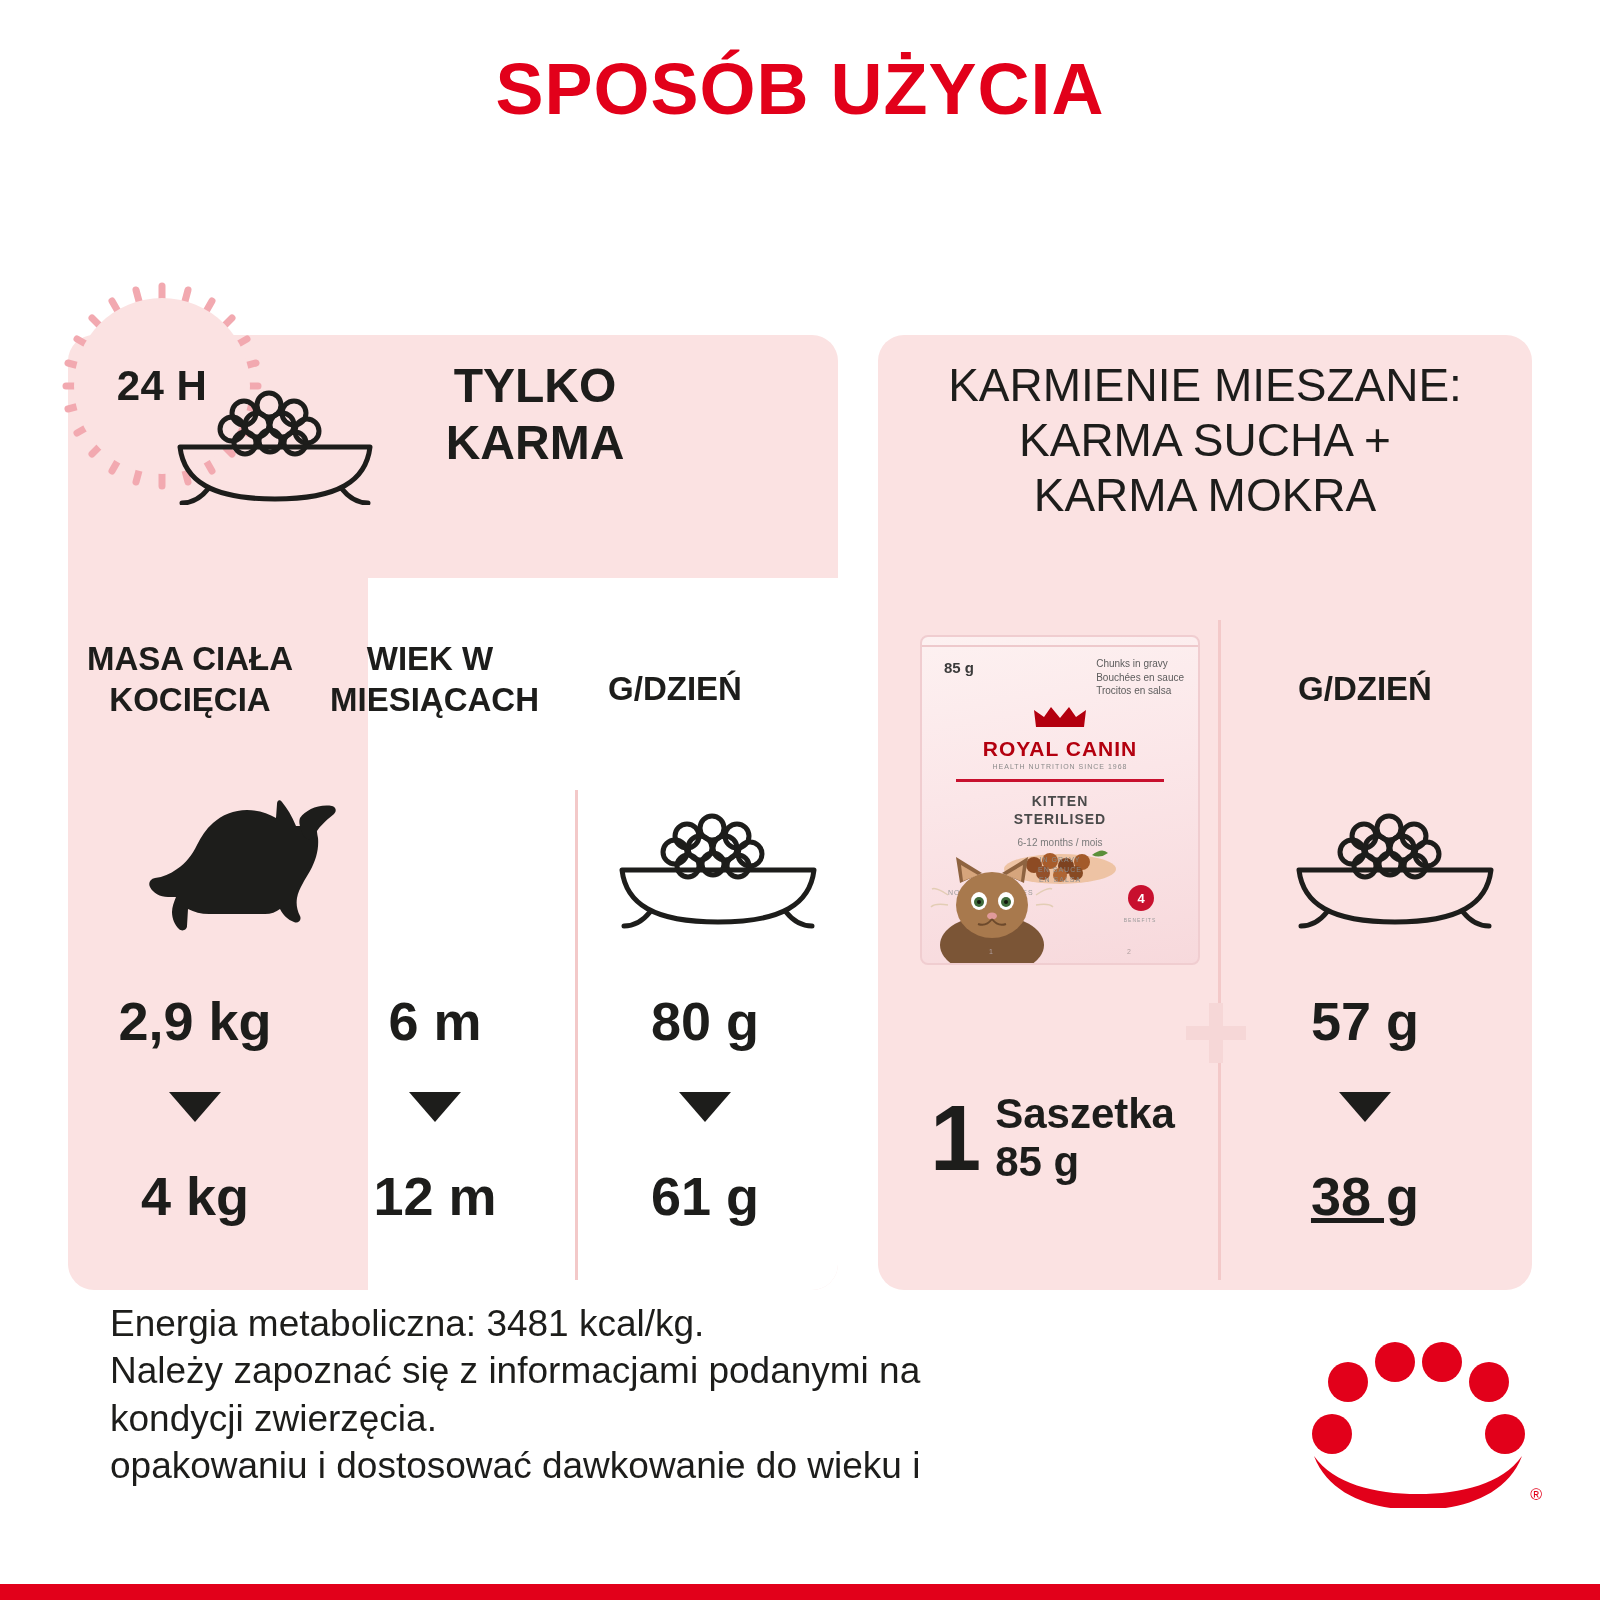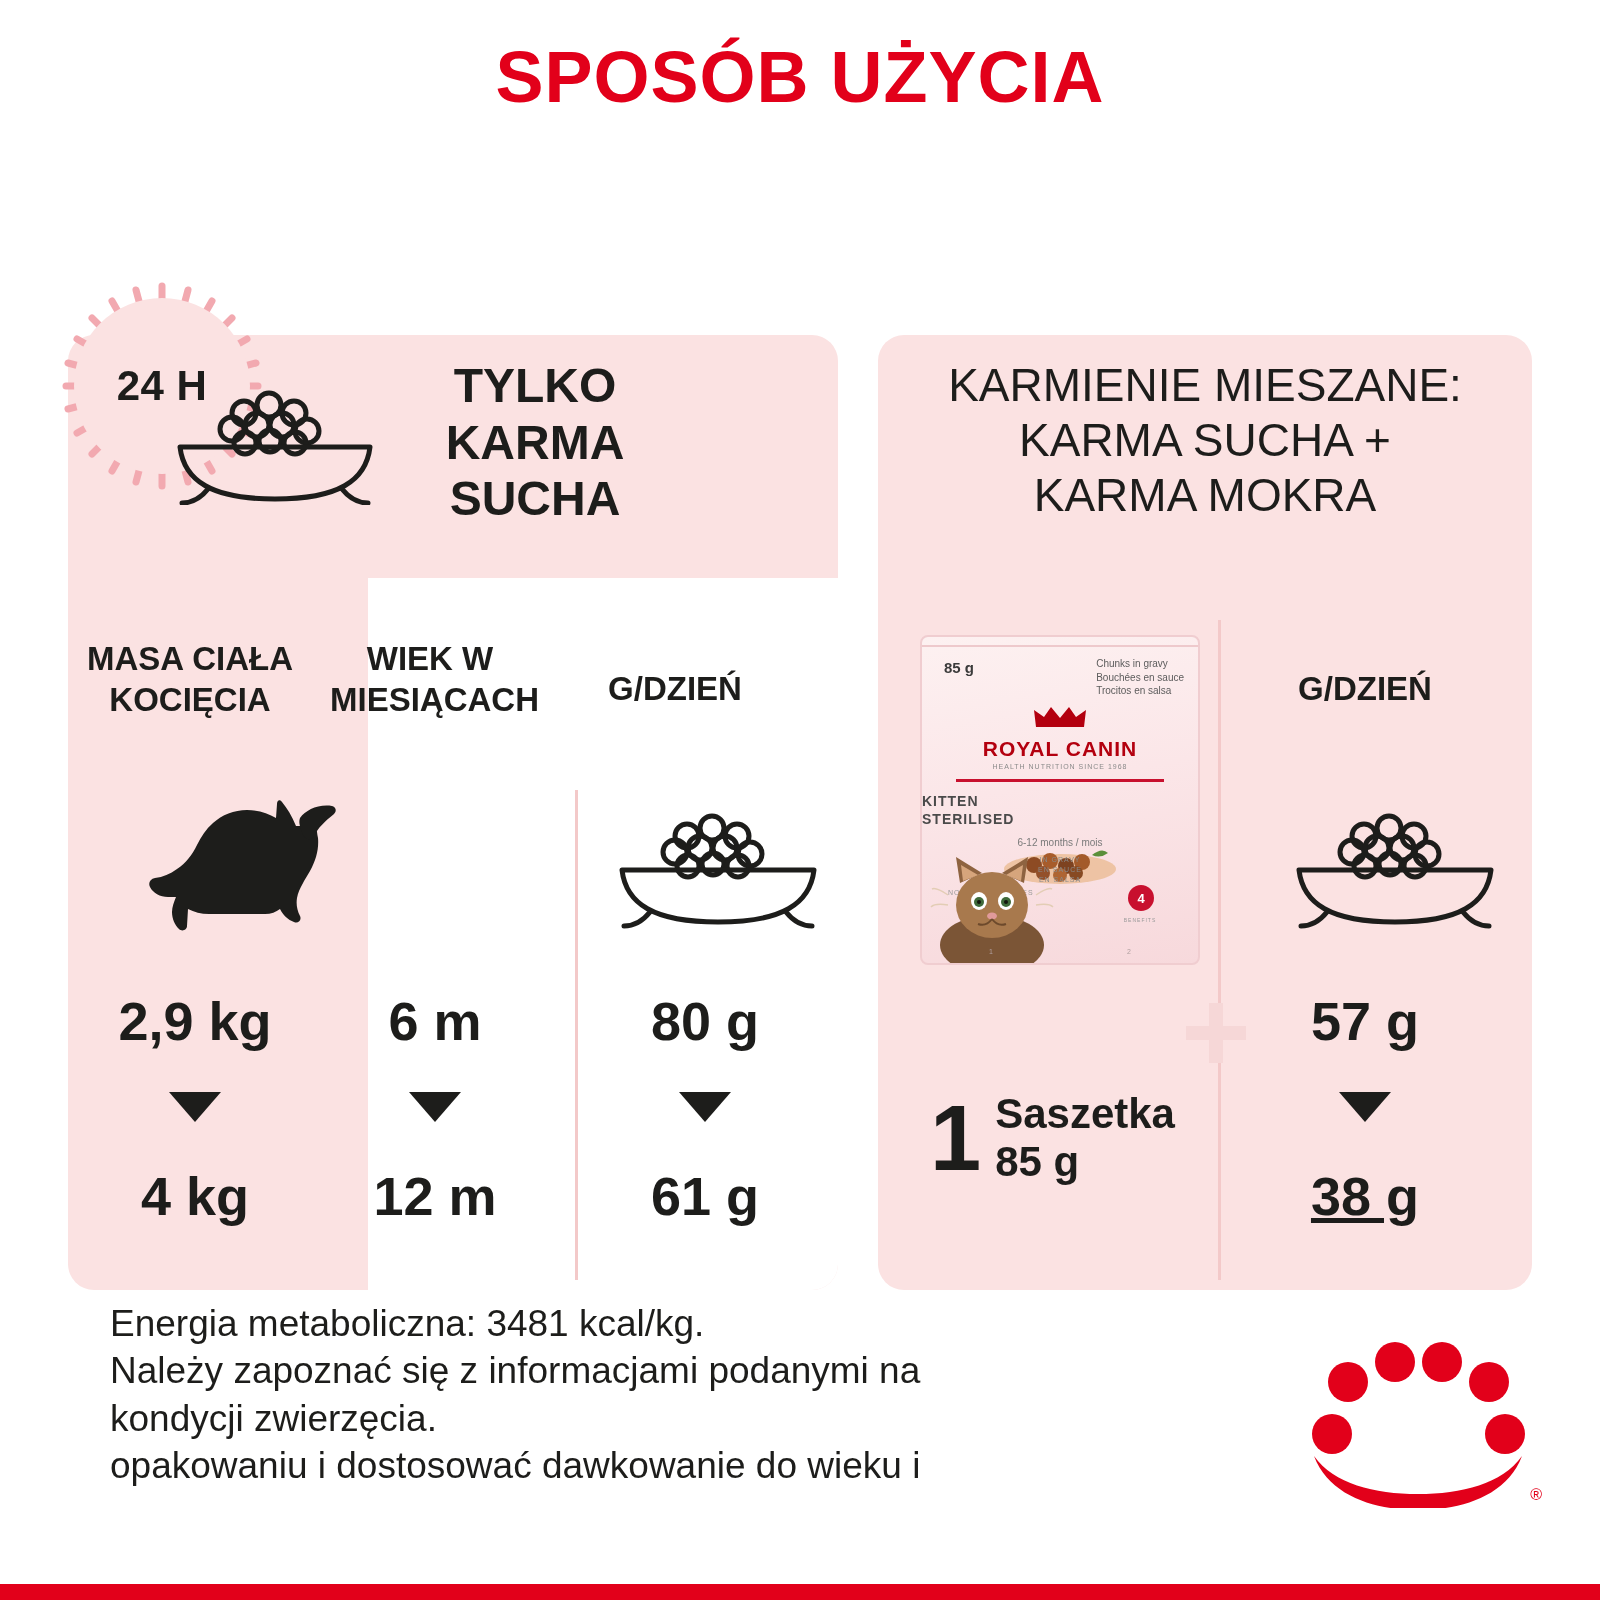--- a/index.html
+++ b/index.html
@@ -15,21 +15,21 @@
     overflow: hidden;
   }
   .page {
     position: relative;
     width: 1600px;
     height: 1600px;
   }
   
   .title {
     position: absolute;
-    top: 36px;
+    top: 48px;
     left: 0;
     width: 1600px;
     text-align: center;
     color: #e2001a;
     font-size: 72px;
     font-weight: 700;
     letter-spacing: 1px;
   }
   
   .panel-dry {
@@ -284,21 +284,21 @@
     left: 34px;
     right: 34px;
     height: 3px;
     background: #c8102e;
   }
   .pouch-name {
     position: absolute;
     top: 156px;
     left: 0;
     right: 0;
-    text-align: left;
+    text-align: center;
     font-size: 14px;
     font-weight: 700;
     letter-spacing: 1px;
     color: #4a4a4a;
     line-height: 1.25;
   }
   .pouch-age {
     position: absolute;
     top: 200px;
     left: 0;
@@ -466,21 +466,20 @@
 
   <div class="title">SPOSÓB UŻYCIA</div>
 
   <div class="panel-dry">
     <div class="panel-dry-white"></div>
   </div>
 
   <div class="dry-heading">
     <div>TYLKO</div>
     <div>KARMA</div>
-    <div>SUCHA</div>
   </div>
 
   <div class="clock">
     <svg class="ticks" viewBox="0 0 208 208" xmlns="http://www.w3.org/2000/svg">
       <g stroke="#f2a9b0" stroke-width="7" stroke-linecap="round">
         <line x1="104" y1="4" x2="104" y2="20"></line>
         <line x1="130" y1="8" x2="126" y2="23"></line>
         <line x1="154" y1="19" x2="146" y2="33"></line>
         <line x1="174" y1="36" x2="163" y2="47"></line>
         <line x1="189" y1="57" x2="175" y2="65"></line>

